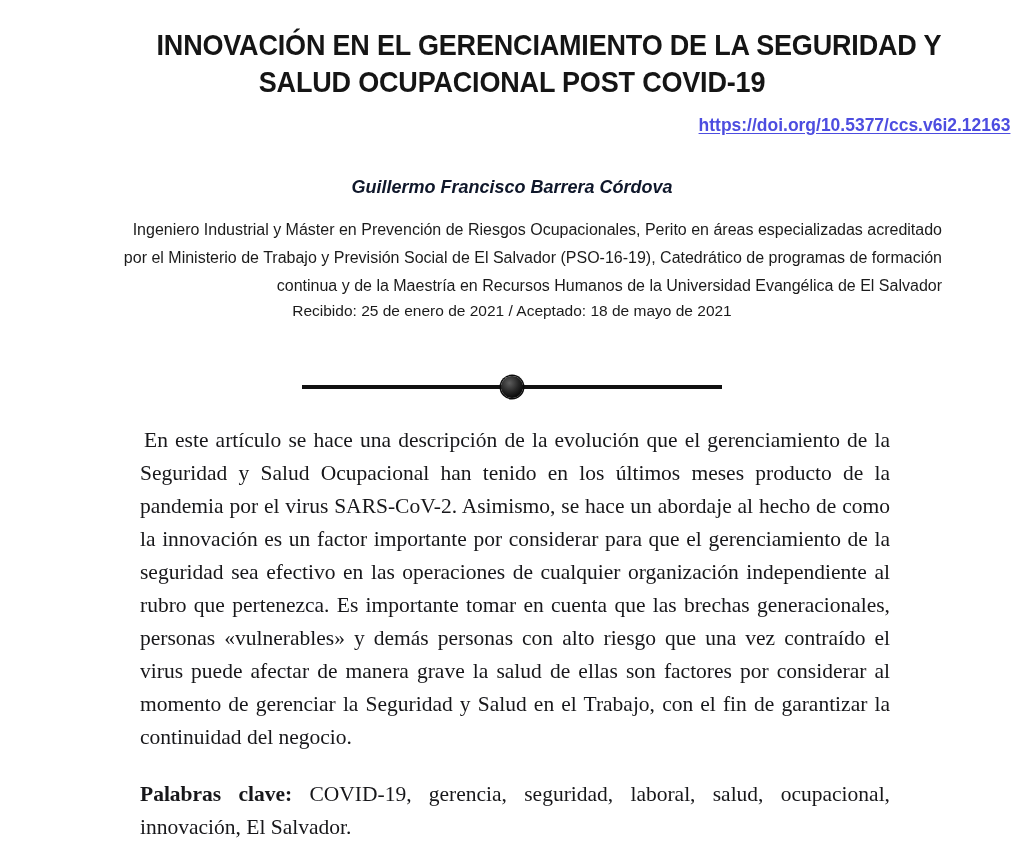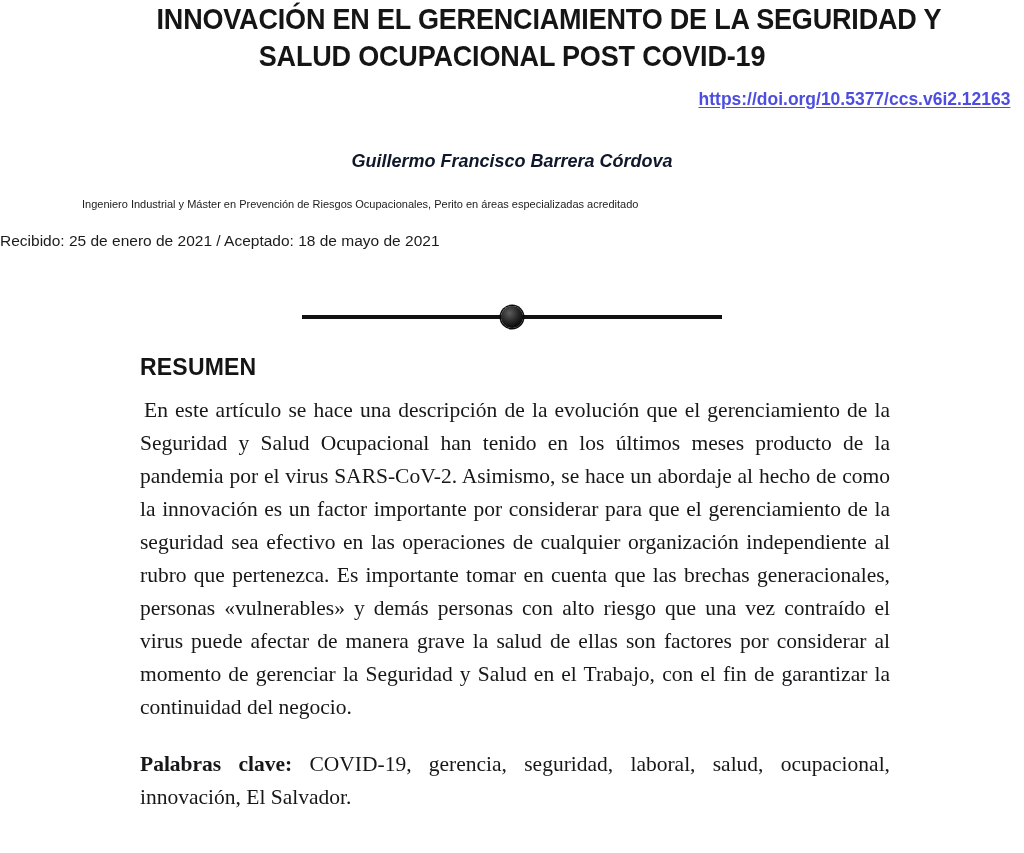--- a/index.html
+++ b/index.html
@@ -20,20 +20,21 @@
   .page {
     width: 1024px;
     height: 853px;
     box-sizing: border-box;
     position: relative;
     background: #ffffff;
   }
 
   
   .title-block {
+    padding-top: 26px;
     text-align: center;
   }
   .doc-title {
     font-family: "Liberation Sans Narrow", "Liberation Sans", sans-serif;
     font-weight: 700;
     font-size: 30px;
     line-height: 37px;
     letter-spacing: -0.2px;
     color: #151515;
     margin: 0 auto;
@@ -65,42 +66,43 @@
     font-family: "Liberation Sans Narrow", "Liberation Sans", sans-serif;
     font-weight: 700;
     font-style: italic;
     font-size: 18px;
     color: #0f172a;
   }
   .affiliation {
     margin: 0 auto;
     margin-top: 18px;
     width: 860px;
-    text-align: left;
-    font-family: "Liberation Sans Narrow", "Liberation Sans", sans-serif;
-    font-size: 11px;
+    text-align: right;
+    font-family: "Liberation Sans Narrow", "Liberation Sans", sans-serif;
+    font-size: 16px;
     line-height: 28px;
     color: #1b1b1b;
   }
   .affiliation .aline { display: block; white-space: nowrap; }
 
   .contact-line {
     text-align: center;
     font-family: "Liberation Sans Narrow", "Liberation Sans", sans-serif;
     font-size: 15.5px;
     line-height: 24px;
     color: #1b1b1b;
     margin-top: -3px;
   }
   .contact-line .email { color: #5555d8; }
   .contact-line .orcid-label { color: #1b1b1b; }
   .contact-line .orcid-url { color: #5555d8; }
 
   .dates-line {
-    margin-top: 14px;
+    margin-top: 2px;
+    text-align: center;
     font-family: "Liberation Sans Narrow", "Liberation Sans", sans-serif;
     font-size: 15.5px;
     color: #1b1b1b;
   }
 
   
   .divider {
     position: relative;
     width: 420px;
     margin: 56px auto 0 auto;
@@ -172,32 +174,33 @@
 
     <div class="doi-line">
       <a class="doi-link" href="#">https://doi.org/10.5377/ccs.v6i2.12163</a>
     </div>
   </div>
 
   <div class="author-name">Guillermo Francisco Barrera Córdova</div>
 
   <div class="affiliation">
     <span class="aline">Ingeniero Industrial y Máster en Prevención de Riesgos Ocupacionales, Perito en áreas especializadas acreditado</span>
+    <span class="aline">por el Ministerio de Trabajo y Previsión Social de El Salvador (PSO-16-19), Catedrático de programas de formación</span>
+    <span class="aline">continua y de la Maestría en Recursos Humanos de la Universidad Evangélica de El Salvador</span>
   </div>
 
 
   <div class="dates-line">Recibido: 25 de enero de 2021 / Aceptado: 18 de mayo de 2021</div>
 
   <div class="divider">
     <div class="rule"></div>
     <div class="orb"></div>
   </div>
 
   <div class="abstract">
-    <h2 class="section-heading">RESUMEN</h2>
     <p class="abstract-body">En este artículo se hace una descripción de la evolución que el gerenciamiento de la Seguridad y Salud Ocupacional han tenido en los últimos meses producto de la pandemia por el virus SARS-CoV-2. Asimismo, se hace un abordaje al hecho de como la innovación es un factor importante por considerar para que el gerenciamiento de la seguridad sea efectivo en las operaciones de cualquier organización independiente al rubro que pertenezca. Es importante tomar en cuenta que las brechas generacionales, personas «vulnerables» y demás personas con alto riesgo que una vez contraído el virus puede afectar de manera grave la salud de ellas son factores por considerar al momento de gerenciar la Seguridad y Salud en el Trabajo, con el fin de garantizar la continuidad del negocio.</p>
     <p class="keywords">
       <span class="kw-label">Palabras clave:</span>
       <span class="kw-values">COVID-19, gerencia, seguridad, laboral, salud, ocupacional, innovación, El Salvador.</span>
     </p>
   </div>
 
 </div>
 
 </body></html>

